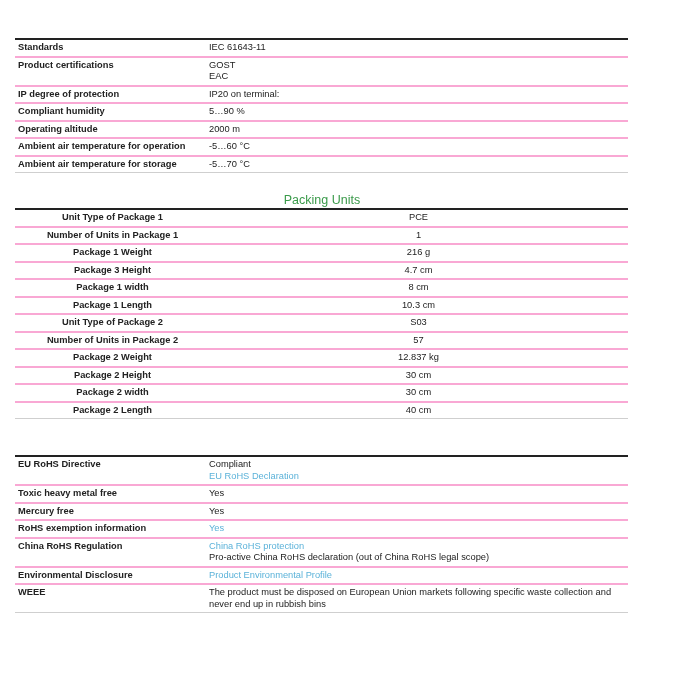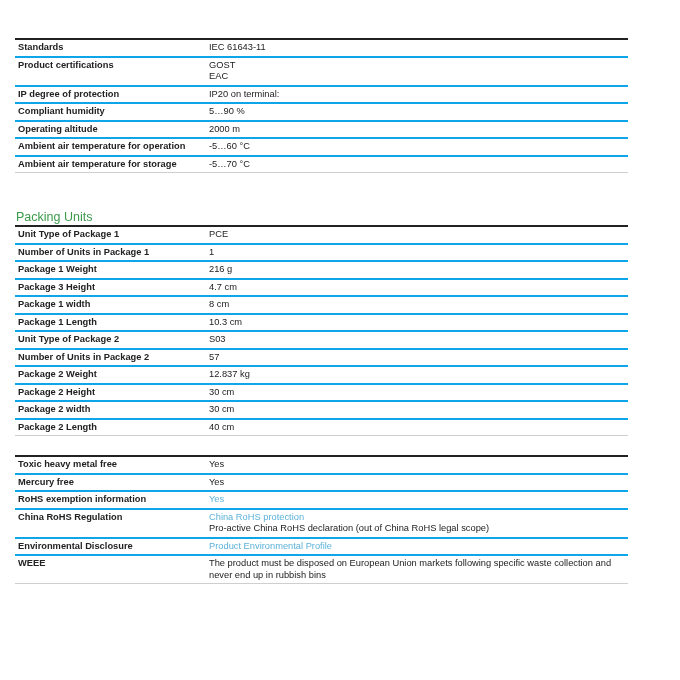--- a/index.html
+++ b/index.html
@@ -1,21 +1,21 @@
 <!DOCTYPE html>
 <html><head>
 <meta charset="utf-8">
 <style>
   html, body { margin: 0; padding: 0; background: #ffffff; }
   body { width: 680px; height: 680px; position: relative; overflow: hidden;
          font-family: "Liberation Sans", sans-serif; color: #222; }
   .section { position: absolute; left: 15px; width: 613px; }
   .section-title { font-size: 12.5px; color: #3a9a4a; line-height: 14px; height: 14px; margin: 0 0 1px 1px; font-weight: normal; }
   table { border-collapse: collapse; width: 613px; table-layout: fixed; }
-  td { font-size: 9.3px; line-height: 11.5px; vertical-align: top; padding: 2px 0 2px 3px; border-top: 2px solid #0ea5e9; }
+  td { font-size: 9.3px; line-height: 11.5px; vertical-align: top; padding: 2px 0 2px 3px; border-top: 2px solid #f9a8d4; }
   tr:first-child td { border-top: 2px solid #222; }
   td.label { width: 189px; font-weight: bold; }
   td.value { padding-left: 2px; }
   .last-border { height: 0; border-top: 1.5px solid #cfcfcf; width: 613px; }
   .link { color: #5bb2d9; }
   .line { display: block; }
 </style>
 </head>
 <body>
 
@@ -63,21 +63,21 @@
           <td class="label">Ambient air temperature for storage</td>
           <td class="value">
             <span class="line">-5…70 °C</span>
           </td>
         </tr>
       </tbody>
     </table>
   <div class="last-border"></div>
 </div>
 
-<div class="section" style="top:210px;">
+<div class="section" style="top:193px;text-align:center;">
   <h2 class="section-title">Packing Units</h2>
   <table>
       <tbody>
         <tr>
           <td class="label">Unit Type of Package 1</td>
           <td class="value">
             <span class="line">PCE</span>
           </td>
         </tr>
         <tr>
@@ -148,20 +148,27 @@
         </tr>
       </tbody>
     </table>
   <div class="last-border"></div>
 </div>
 
 <div class="section" style="top:455px;">
   <table>
       <tbody>
         <tr>
+          <td class="label">EU RoHS Directive</td>
+          <td class="value">
+            <span class="line">Compliant</span>
+            <span class="line link">EU RoHS Declaration</span>
+          </td>
+        </tr>
+        <tr>
           <td class="label">Toxic heavy metal free</td>
           <td class="value">
             <span class="line">Yes</span>
           </td>
         </tr>
         <tr>
           <td class="label">Mercury free</td>
           <td class="value">
             <span class="line">Yes</span>
           </td>

